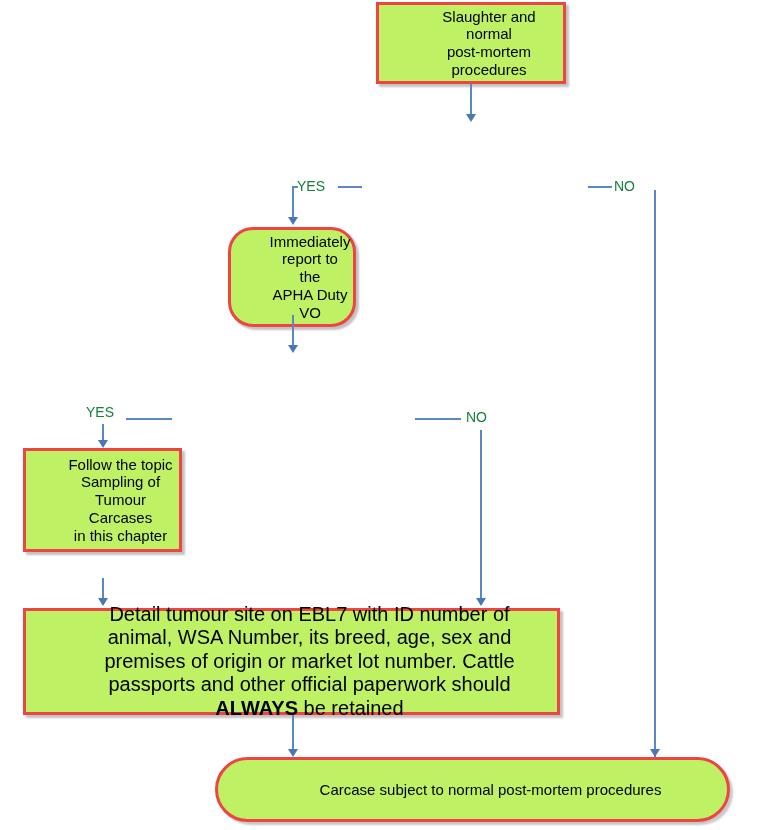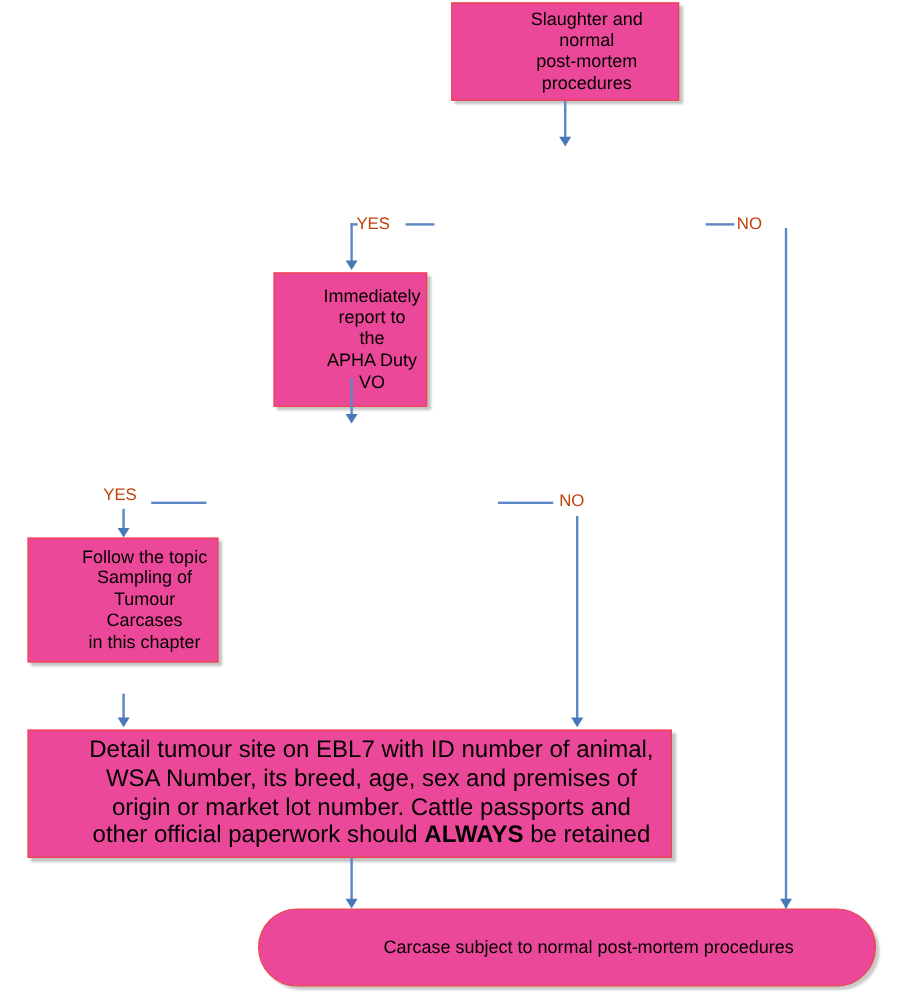--- a/index.html
+++ b/index.html
@@ -21,22 +21,22 @@
   }
   
   .node {
     position: absolute;
     box-sizing: border-box;
     display: flex;
     align-items: center;
     justify-content: center;
     text-align: center;
     color: #000000;
-    background: #ec4899;
-    border: 1px solid #ef4444;
+    background: #bef264;
+    border: 3px solid #ef4444;
     font-size: 15px;
     line-height: 1.18;
     box-shadow: 3px 3px 2px rgba(120,120,120,0.45);
     padding-left: 36px;
   }
   .node .txt {
     display: block;
     padding: 0 6px;
     white-space: pre-line;
   }
@@ -77,21 +77,21 @@
     position: absolute;
     width: 0;
     height: 0;
     border-left: 5px solid transparent;
     border-right: 5px solid transparent;
     border-top: 8px solid #4878b8;
   }
   .edge-label {
     position: absolute;
     font-size: 14px;
-    color: #c2410c;
+    color: #15803d;
     white-space: nowrap;
     text-align: right;
   }
   .bold { font-weight: bold; }
 </style>
 </head>
 <body>
 
 <div id="canvas">
 
@@ -109,21 +109,21 @@
   <div class="edge-label" style="left:297px; top:178px;">YES</div>
   <div class="conn h" style="left:292px; top:186px; width:6px; height:2px;"></div>
   <div class="conn v" style="left:292px; top:186px; width:2px; height:33px;"></div>
   <div class="arrowhead" style="left:288px; top:217px;"></div>
 
   <div class="conn h" style="left:588px; top:186px; width:24px; height:2px;"></div>
   <div class="edge-label" style="left:614px; top:178px;">NO</div>
   <div class="conn v" style="left:654px; top:190px; width:2px; height:567px;"></div>
   <div class="arrowhead" style="left:650px; top:749px;"></div>
 
-  <div class="node" style="left:228px; top:227px; width:128px; height:112px;">
+  <div class="node" style="left:228px; top:227px; width:128px; height:100px;border-radius:25px;">
     <span class="txt">Immediately
 report to the
 APHA Duty
 VO</span>
   </div>
 
   <div class="conn v" style="left:292px; top:315px; width:2px; height:32px;"></div>
   <div class="arrowhead" style="left:288px; top:345px;"></div>
 
 

